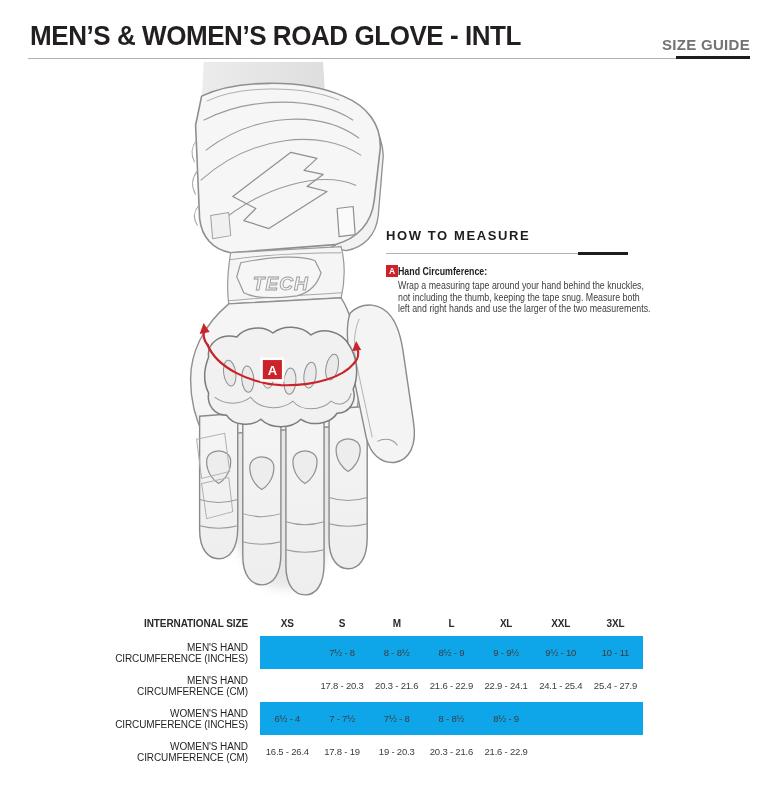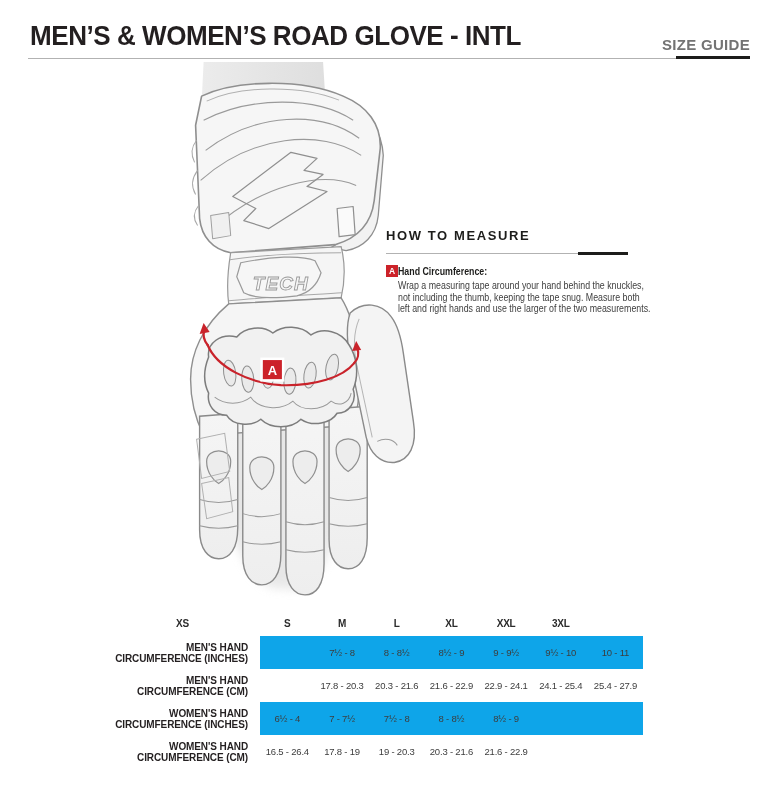--- a/index.html
+++ b/index.html
@@ -31,21 +31,21 @@
   
   .glove-wrap { position:absolute; left:148px; top:62px; width:322px; height:558px; pointer-events:none; }
 
   
   .sizetable { position:absolute; left:105px; top:611px; }
   .trow { display:grid; grid-template-columns:155px repeat(7,54.7px); height:33px; }
   .trow.hrow { height:25px; }
   .cell { display:flex; align-items:center; justify-content:center; font-size:9.5px;
     letter-spacing:-0.2px; color:#3d3d3d; white-space:pre-line; }
   .cell.label { justify-content:flex-end; text-align:right; padding-right:12px;
-    font-weight:700; color:#231f20; font-size:10px; line-height:11px; letter-spacing:-0.1px; }
+    font-weight:400; color:#231f20; font-size:10px; line-height:11px; letter-spacing:-0.1px; }
   .hrow .cell { font-weight:700; color:#2b2b2b; font-size:10px; }
   .trow.shaded .cell:not(.label) { background:#0ea5e9; }
 </style>
 </head>
 <body>
 
 <div class="page-title">MEN’S &amp; WOMEN’S ROAD GLOVE - INTL</div>
 <div class="size-guide">SIZE GUIDE</div>
 <div class="header-rule"></div>
 <div class="header-rule-dark"></div>
@@ -165,20 +165,21 @@
       <div class="htm-label">Hand Circumference:</div>
       <div class="htm-body">Wrap a measuring tape around your hand behind the knuckles,
 not including the thumb, keeping the tape snug. Measure both
 left and right hands and use the larger of the two measurements.</div>
     </div>
   </div>
 </div>
 
 <div class="sizetable">
   <div class="trow hrow">
+    <div class="cell label">INTERNATIONAL SIZE</div>
     <div class="cell">XS</div>
     <div class="cell">S</div>
     <div class="cell">M</div>
     <div class="cell">L</div>
     <div class="cell">XL</div>
     <div class="cell">XXL</div>
     <div class="cell">3XL</div>
   </div>
 
   <div class="trow shaded">

